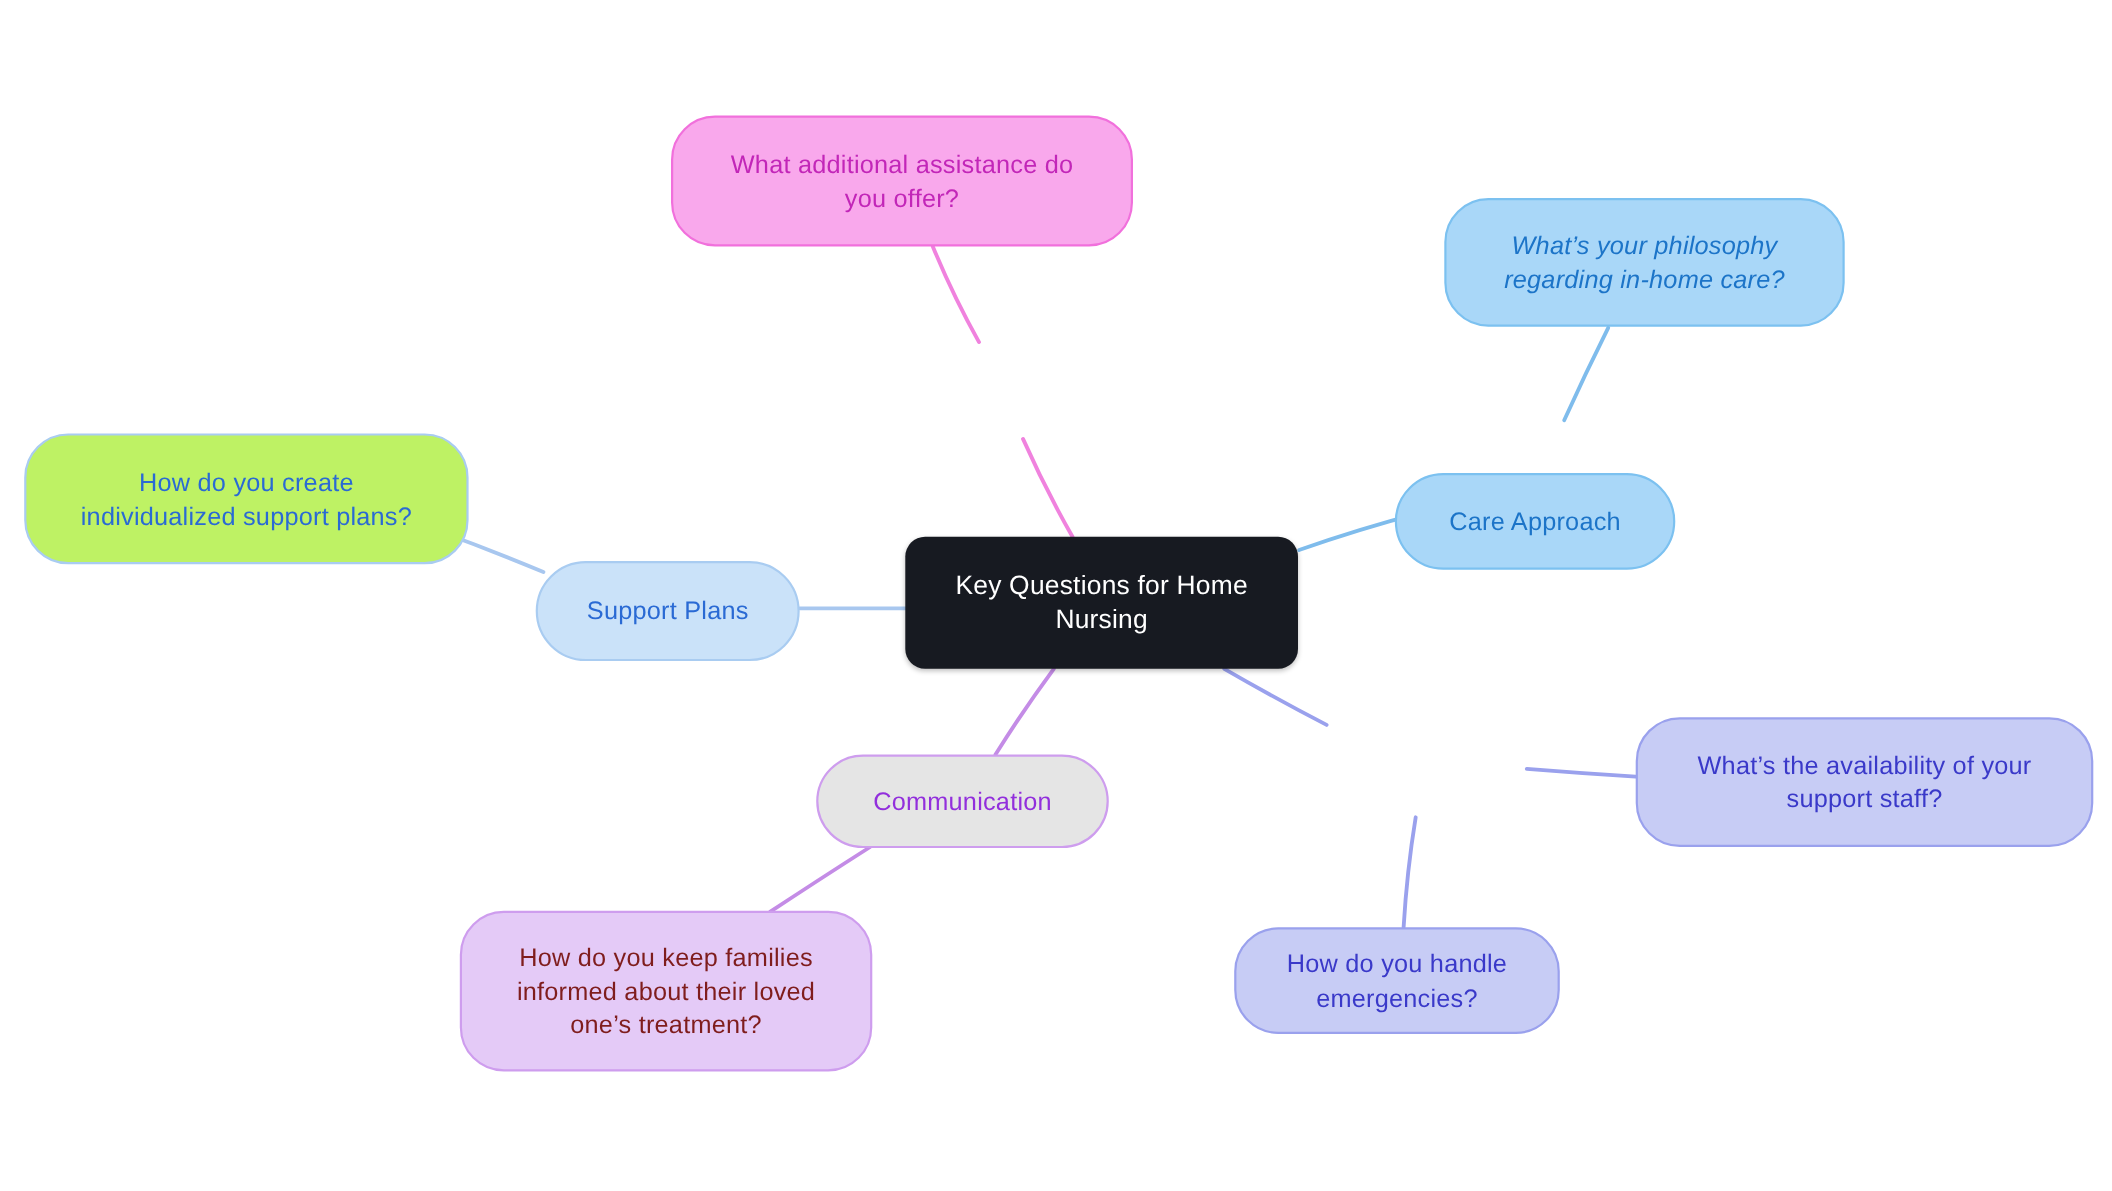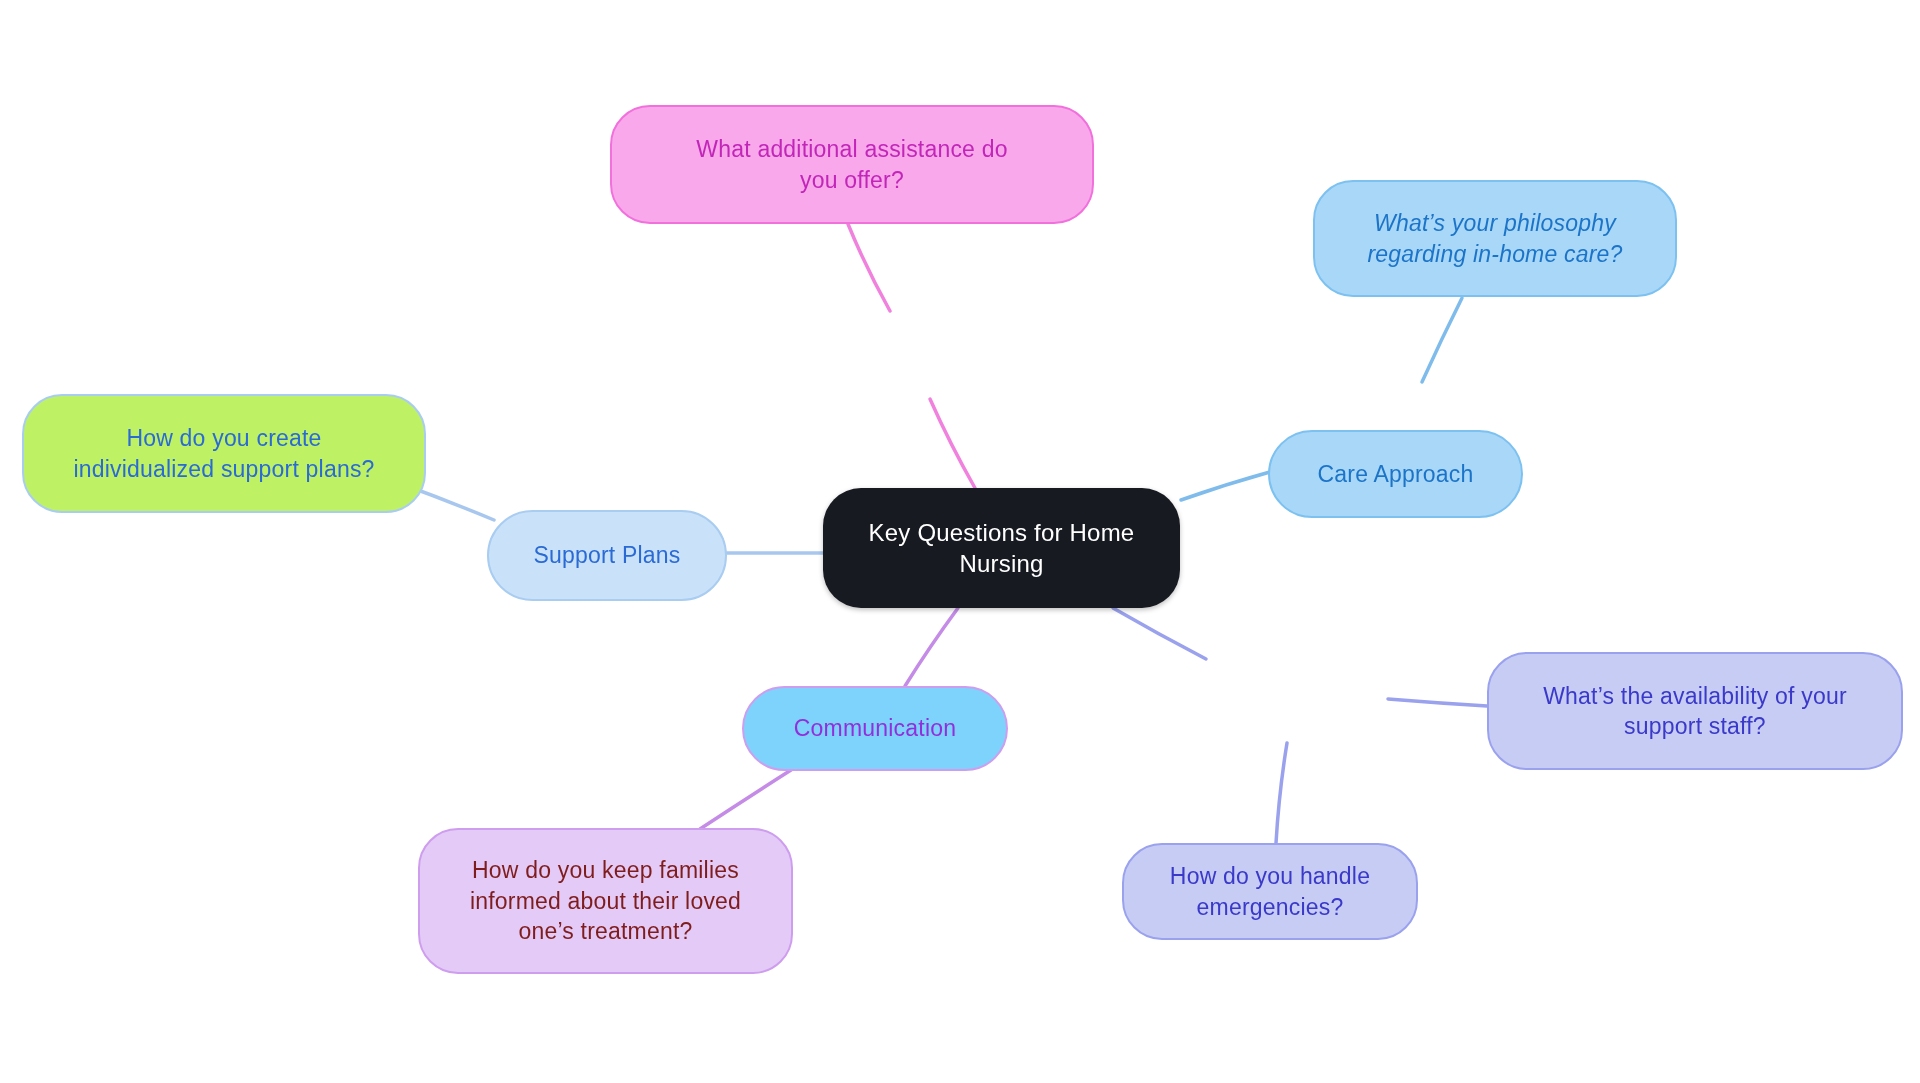--- a/index.html
+++ b/index.html
@@ -61,47 +61,47 @@
     <path d="M 1422 382 Q 1441 340 1462 298" fill="none" stroke-width="3.5" stroke-linecap="round" stroke="#7FBCEC"></path>
     <path d="M 823 553 L 727 553" fill="none" stroke-width="3.5" stroke-linecap="round" stroke="#A8C7EF"></path>
     <path d="M 399 483 Q 446 500 494 520" fill="none" stroke-width="3.5" stroke-linecap="round" stroke="#A8C7EF"></path>
     <path d="M 958 608 Q 930 646 905 686" fill="none" stroke-width="3.5" stroke-linecap="round" stroke="#C48CE6"></path>
     <path d="M 791 770 Q 744 800 700 829" fill="none" stroke-width="3.5" stroke-linecap="round" stroke="#C48CE6"></path>
     <path d="M 1113 608 Q 1158 634 1206 659" fill="none" stroke-width="3.5" stroke-linecap="round" stroke="#9AA1ED"></path>
     <path d="M 1388 699 Q 1437 703 1487 706" fill="none" stroke-width="3.5" stroke-linecap="round" stroke="#9AA1ED"></path>
     <path d="M 1287 743 Q 1279 792 1276 843" fill="none" stroke-width="3.5" stroke-linecap="round" stroke="#9AA1ED"></path>
   </svg>
 
-  <div class="node central" style="left: 823px; top: 488px; width: 357px; height: 120px; background: rgb(23, 26, 33); color: rgb(255, 255, 255);">
+  <div class="node central" style="left: 823px; top: 488px; width: 357px; height: 120px; background: rgb(23, 26, 33); color: rgb(255, 255, 255); border-radius: 18px;">
     <span class="label">Key Questions for Home
 Nursing</span>
   </div>
 
-  <div class="node leaf" style="left: 610px; top: 105px; width: 484px; height: 119px; background: rgb(249, 168, 236); border-color: rgb(241, 112, 220); color: rgb(194, 38, 184);">
+  <div class="node leaf" style="left: 610px; top: 105px; width: 420px; height: 119px; background: rgb(249, 168, 236); border-color: rgb(241, 112, 220); color: rgb(194, 38, 184);">
     <span class="label">What additional assistance do
 you offer?</span>
   </div>
 
   <div class="node topic" style="left: 1268px; top: 382px; width: 255px; height: 88px; background: rgb(169, 215, 248); border-color: rgb(124, 193, 240); color: rgb(28, 116, 200); margin-top: 48px;">
     <span class="label">Care Approach</span>
   </div>
   <div class="node leaf" style="left: 1313px; top: 180px; width: 364px; height: 117px; background: rgb(169, 215, 248); border-color: rgb(124, 193, 240); color: rgb(28, 116, 200); font-style: italic;">
     <span class="label">What’s your philosophy
 regarding in-home care?</span>
   </div>
 
   <div class="node topic" style="left: 487px; top: 510px; width: 240px; height: 91px; background: rgb(202, 226, 249); border-color: rgb(169, 204, 241); color: rgb(42, 106, 212);">
     <span class="label">Support Plans</span>
   </div>
   <div class="node leaf" style="left: 22px; top: 363px; width: 404px; height: 119px; background: #bef264; border-color: rgb(169, 204, 241); color: rgb(42, 106, 212); margin-top: 31px;">
     <span class="label">How do you create
 individualized support plans?</span>
   </div>
 
-  <div class="node topic" style="left: 742px; top: 686px; width: 266px; height: 85px; background: #7dd3fc; border-color: rgb(206, 157, 238); color: rgb(146, 47, 220);">
+  <div class="node topic" style="left: 742px; top: 686px; width: 266px; height: 85px; background: #e5e5e5; border-color: rgb(206, 157, 238); color: rgb(146, 47, 220);">
     <span class="label">Communication</span>
   </div>
   <div class="node leaf" style="left: 418px; top: 828px; width: 375px; height: 146px; background: rgb(228, 202, 247); border-color: rgb(206, 157, 238); color: #7f1d1d;">
     <span class="label">How do you keep families
 informed about their loved
 one’s treatment?</span>
   </div>
 
   <div class="node leaf" style="left: 1487px; top: 652px; width: 416px; height: 118px; background: rgb(199, 204, 245); border-color: rgb(154, 161, 237); color: rgb(58, 57, 201);">
     <span class="label">What’s the availability of your

